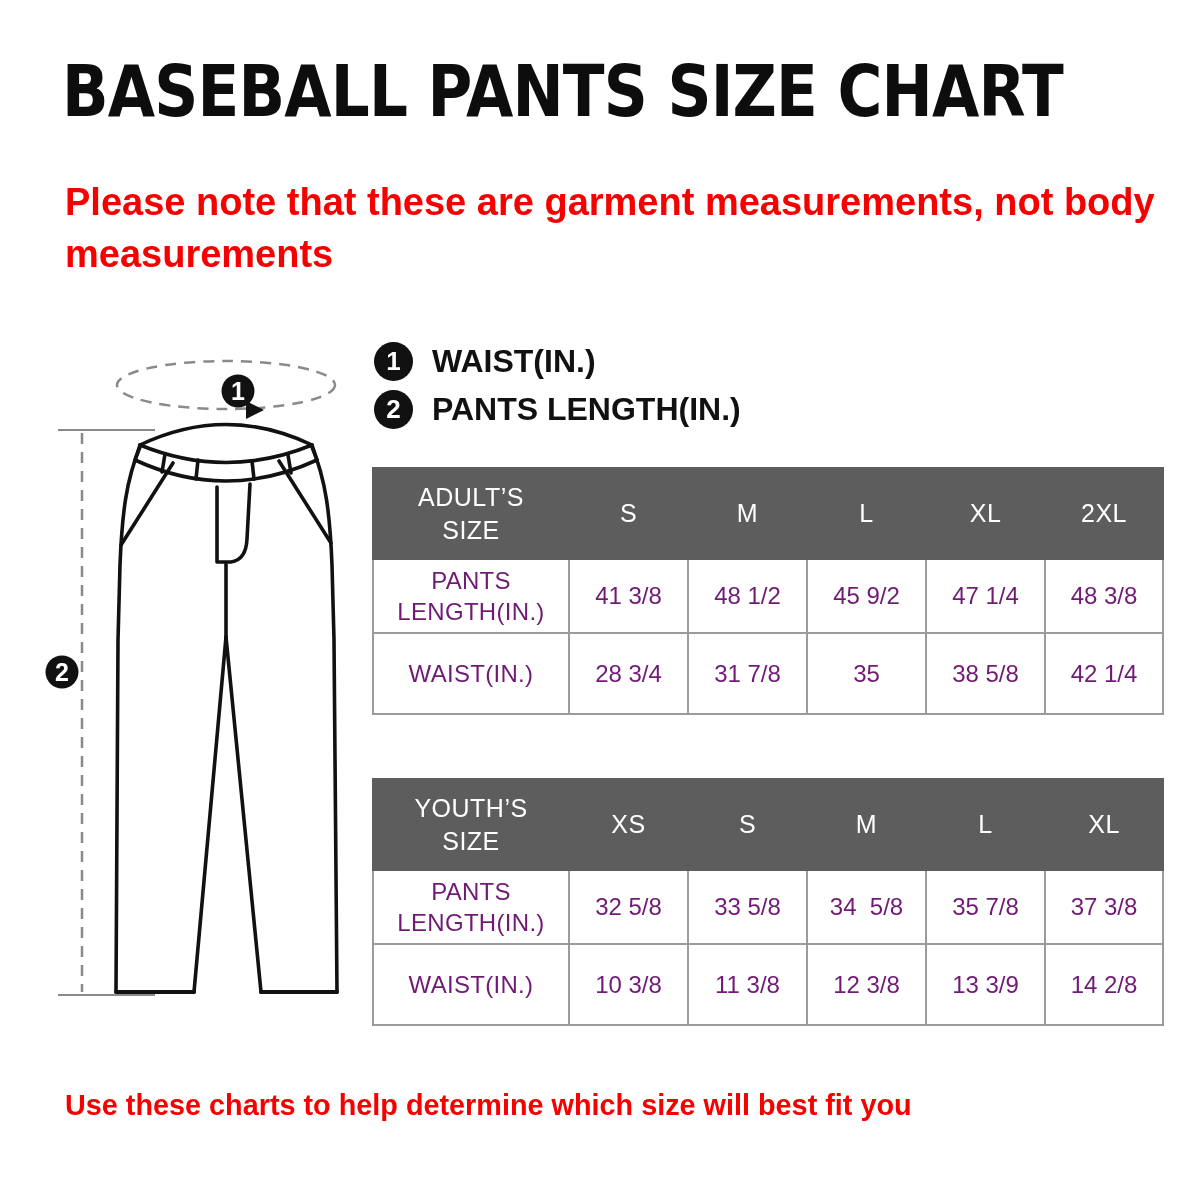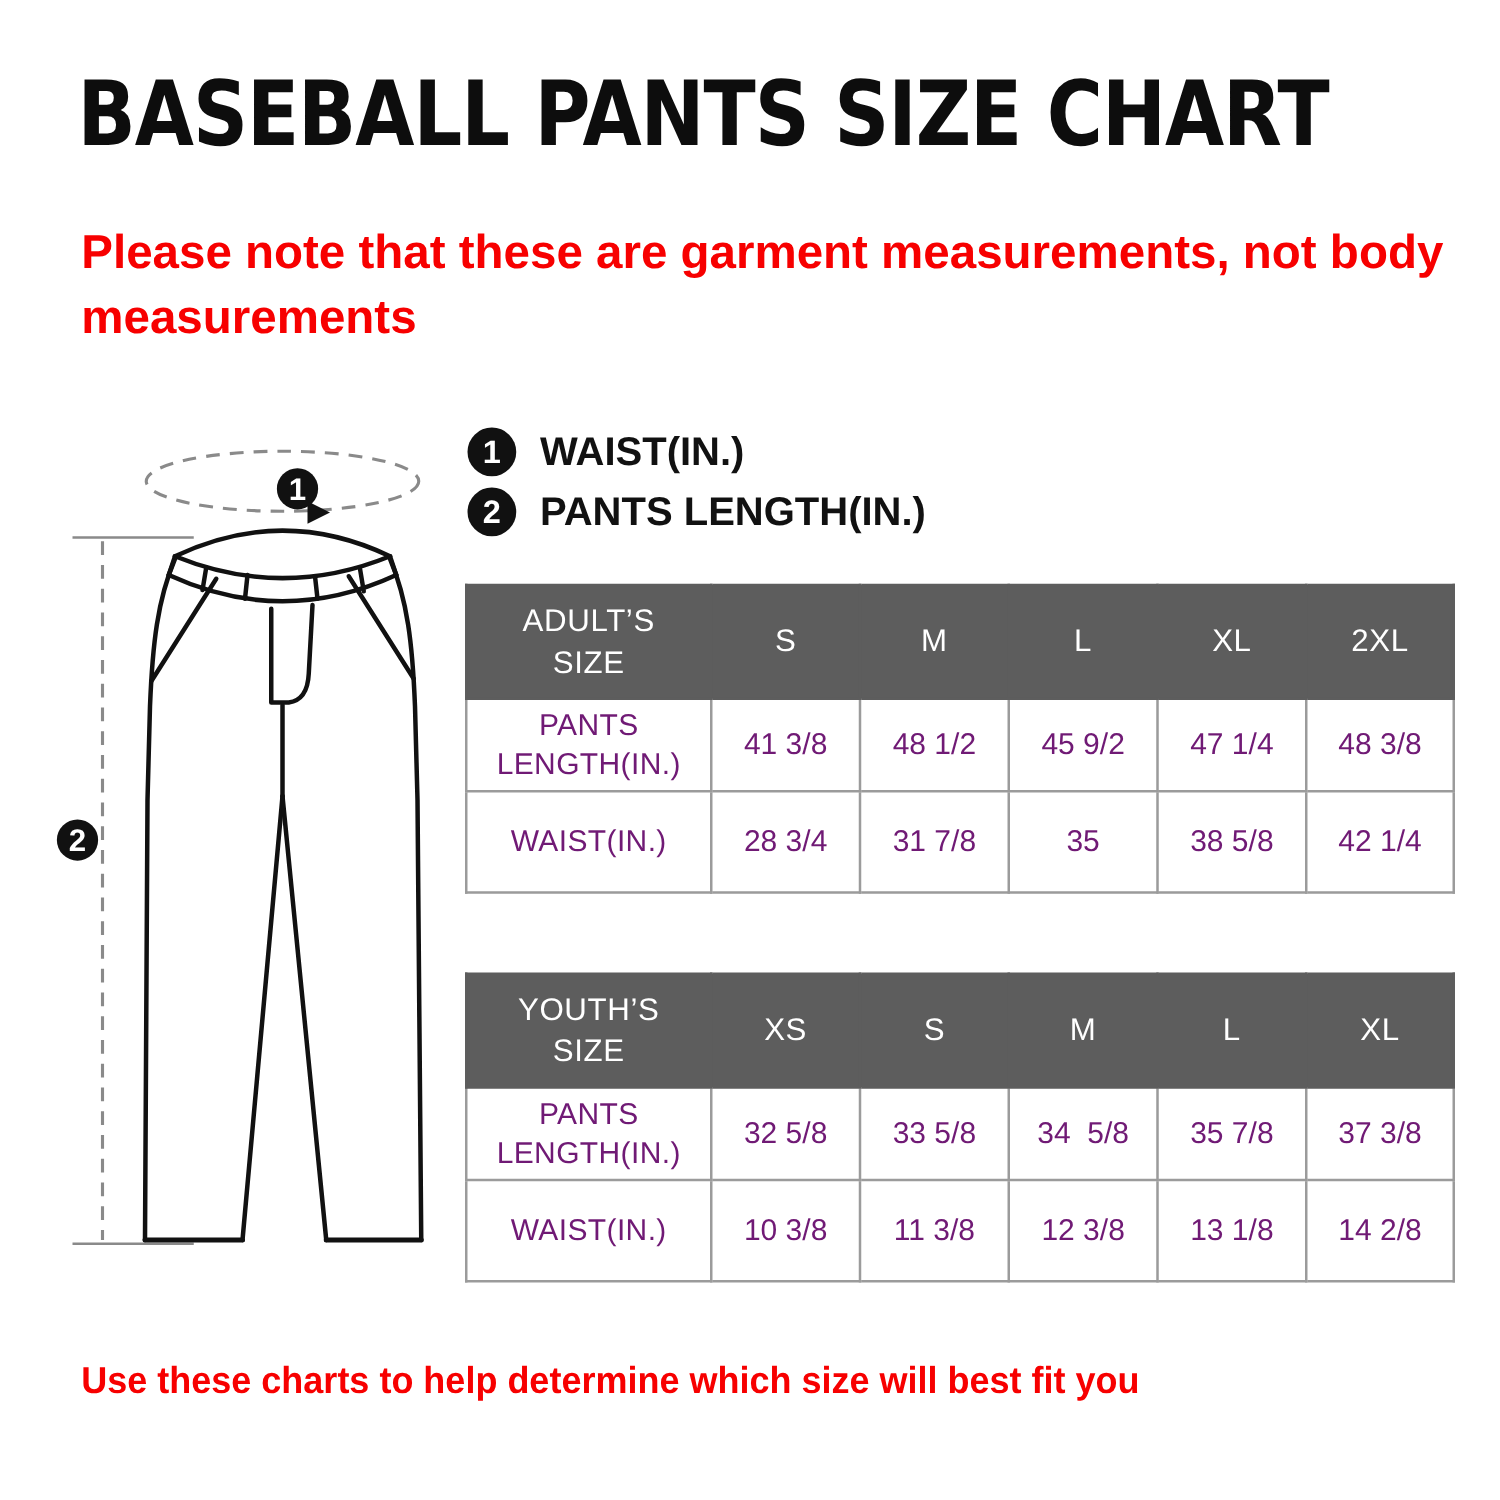--- a/index.html
+++ b/index.html
@@ -204,19 +204,19 @@
     <td class="val">33 5/8</td>
     <td class="val">34  5/8</td>
     <td class="val">35 7/8</td>
     <td class="val">37 3/8</td>
   </tr>
   <tr class="r2">
     <td class="rowlabel">WAIST(IN.)</td>
     <td class="val">10 3/8</td>
     <td class="val">11 3/8</td>
     <td class="val">12 3/8</td>
-    <td class="val">13 1/8</td>
+    <td class="val">13 3/9</td>
     <td class="val">14 2/8</td>
   </tr>
 </tbody>
   </table>
 
 <div class="abs red-footer">Use these charts to help determine which size will best fit you</div>
 
 </body></html>

